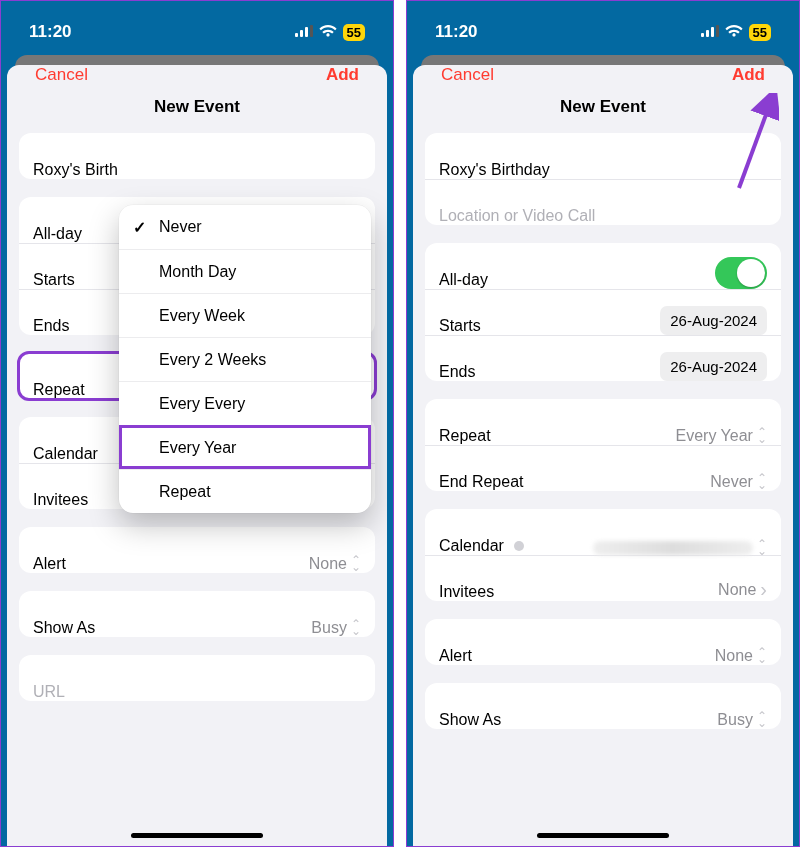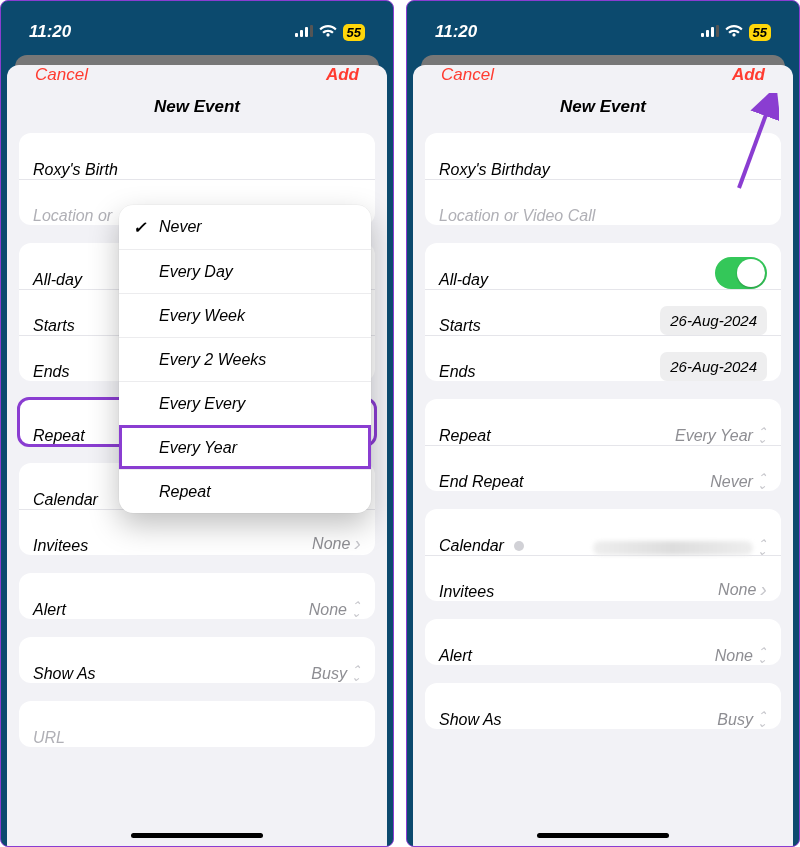--- a/index.html
+++ b/index.html
@@ -1,22 +1,21 @@
 <!DOCTYPE html>
 <html><head>
 <meta charset="utf-8">
 <style>
   * { box-sizing: border-box; margin: 0; padding: 0; font-family: -apple-system, Helvetica, Arial, sans-serif; }
   body { background: #fff; width: 800px; height: 847px; overflow: hidden; }
   .stage { display: flex; gap: 12px; width: 800px; height: 847px; }
   .phone {
-    width: 394px; height: 847px; background: #0c4a6e; border-radius: 8px;
+    width: 394px; height: 847px; background: #0369a1; border-radius: 0;
     position: relative; overflow: hidden; flex-shrink: 0;
     border: 1.5px solid #8a3dd1;
-    font-style: italic;
   }
   .statusbar {
     height: 54px; display: flex; align-items: center; justify-content: space-between;
     padding: 8px 28px 0 28px; color: #fff; font-weight: 600; font-size: 17px;
   }
   .status-right { display: flex; align-items: center; gap: 6px; }
   .battery {
     display: inline-flex; align-items: center; gap: 2px;
     background: #ffd60a; color: #000; border-radius: 5px; padding: 1px 4px;
     font-size: 13px; font-weight: 700;
@@ -125,23 +124,20 @@
         <span class="nav-cancel">Cancel</span>
         <span class="nav-title">New Event</span>
         <span class="nav-add">Add</span>
       </div>
       <div class="content" style="position:relative;">
 
         <div class="group">
           <div class="row">
             <span>Roxy's Birth</span>
           </div>
-          <div class="row">
-            <span class="placeholder">Location or</span>
-          </div>
         </div>
 
         <div class="group">
           <div class="row">
             <span>All-day</span>
           </div>
           <div class="row">
             <span>Starts</span>
           </div>
           <div class="row">
@@ -199,21 +195,21 @@
         </div>
 
         <div class="group">
           <div class="row">
             <span class="placeholder">URL</span>
           </div>
         </div>
 
         <div class="menu" id="repeat-menu">
             <div class="menu-item sel">Never</div>
-            <div class="menu-item">Every Day</div>
+            <div class="menu-item">Month Day</div>
             <div class="menu-item">Every Week</div>
             <div class="menu-item">Every 2 Weeks</div>
             <div class="menu-item">Every Every</div>
             <div class="menu-item hi">Every Year</div>
             <div class="menu-item">Repeat</div>
           </div>
 
       </div>
       <div class="homebar"></div>
     </div>

